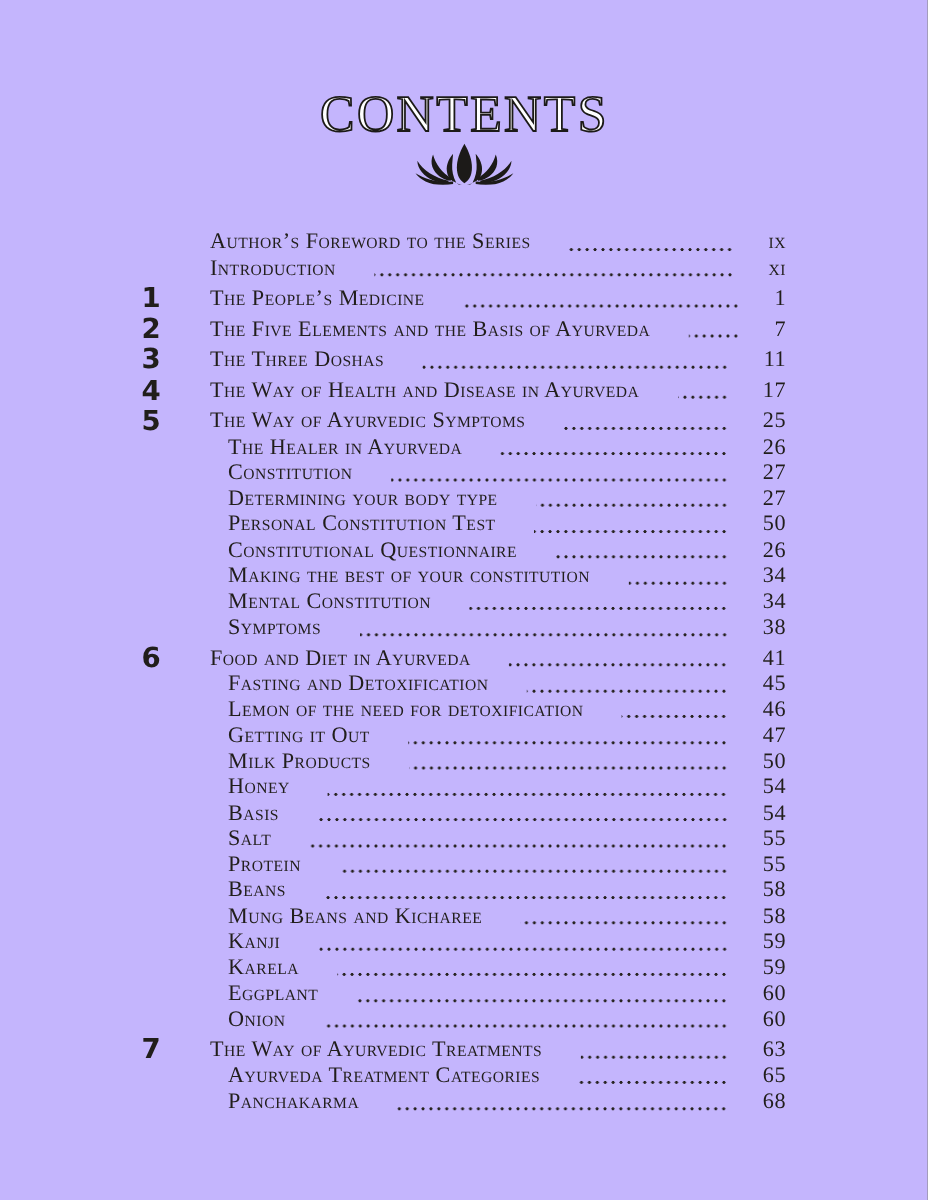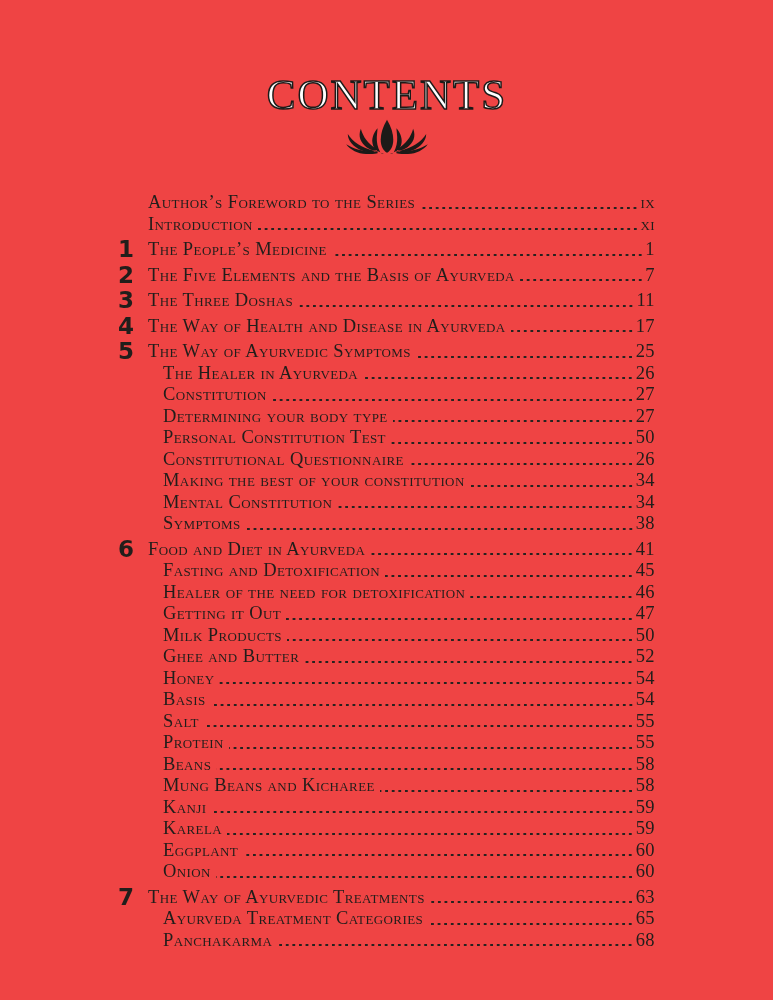--- a/index.html
+++ b/index.html
@@ -1,21 +1,21 @@
 <!DOCTYPE html>
 <html><head>
 <meta charset="utf-8">
 <style>
   html, body { margin: 0; padding: 0; background: #888; }
   .page {
     position: relative;
     width: 773px;
     height: 1000px;
     margin: 0 auto;
-    background: #ef4444;
+    background: #c4b5fd;
     color: #211e1b;
     font-family: "Liberation Serif", serif;
     overflow: hidden;
   }
   .masthead {
     position: absolute;
     top: 66px;
     left: 0;
     width: 100%;
     display: flex;
@@ -32,20 +32,21 @@
     width: 537px;
   }
   .row {
     display: flex;
     align-items: flex-end;
     font-size: 18.5px;
     line-height: 21.5px;
     font-variant: small-caps;
     letter-spacing: 0.4px;
     white-space: nowrap;
+    gap: 27px;
   }
   .row.chapter { margin-top: 4px; }
   .num {
     flex: 0 0 30px;
     font-family: "DejaVu Sans", sans-serif;
     font-weight: bold;
     font-size: 23px;
     line-height: 21.5px;
     font-variant: normal;
     letter-spacing: 0;
@@ -188,41 +189,35 @@
         <span class="pg">41</span>
       </div>
       <div class="row sub">
         <span class="num"></span>
         <span class="label">Fasting and Detoxification</span>
         <span class="leader"></span>
         <span class="pg">45</span>
       </div>
       <div class="row sub">
         <span class="num"></span>
-        <span class="label">Healer of the need for detoxification</span>
+        <span class="label">Lemon of the need for detoxification</span>
         <span class="leader"></span>
         <span class="pg">46</span>
       </div>
       <div class="row sub">
         <span class="num"></span>
         <span class="label">Getting it Out</span>
         <span class="leader"></span>
         <span class="pg">47</span>
       </div>
       <div class="row sub">
         <span class="num"></span>
         <span class="label">Milk Products</span>
         <span class="leader"></span>
         <span class="pg">50</span>
-      </div>
-      <div class="row sub">
-        <span class="num"></span>
-        <span class="label">Ghee and Butter</span>
-        <span class="leader"></span>
-        <span class="pg">52</span>
       </div>
       <div class="row sub">
         <span class="num"></span>
         <span class="label">Honey</span>
         <span class="leader"></span>
         <span class="pg">54</span>
       </div>
       <div class="row sub">
         <span class="num"></span>
         <span class="label">Basis</span>

